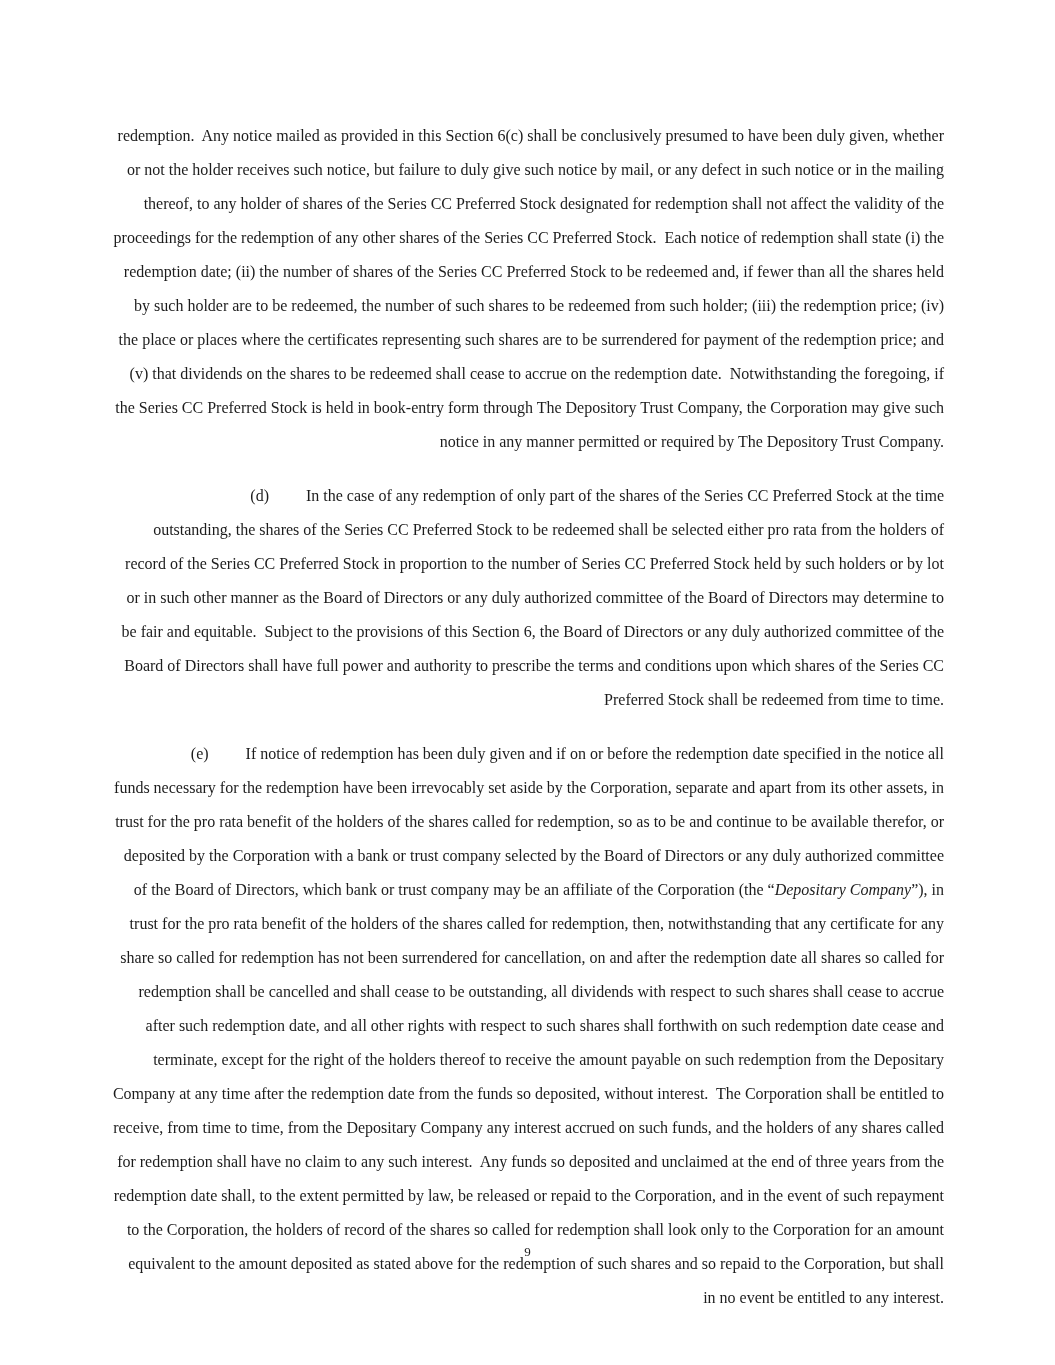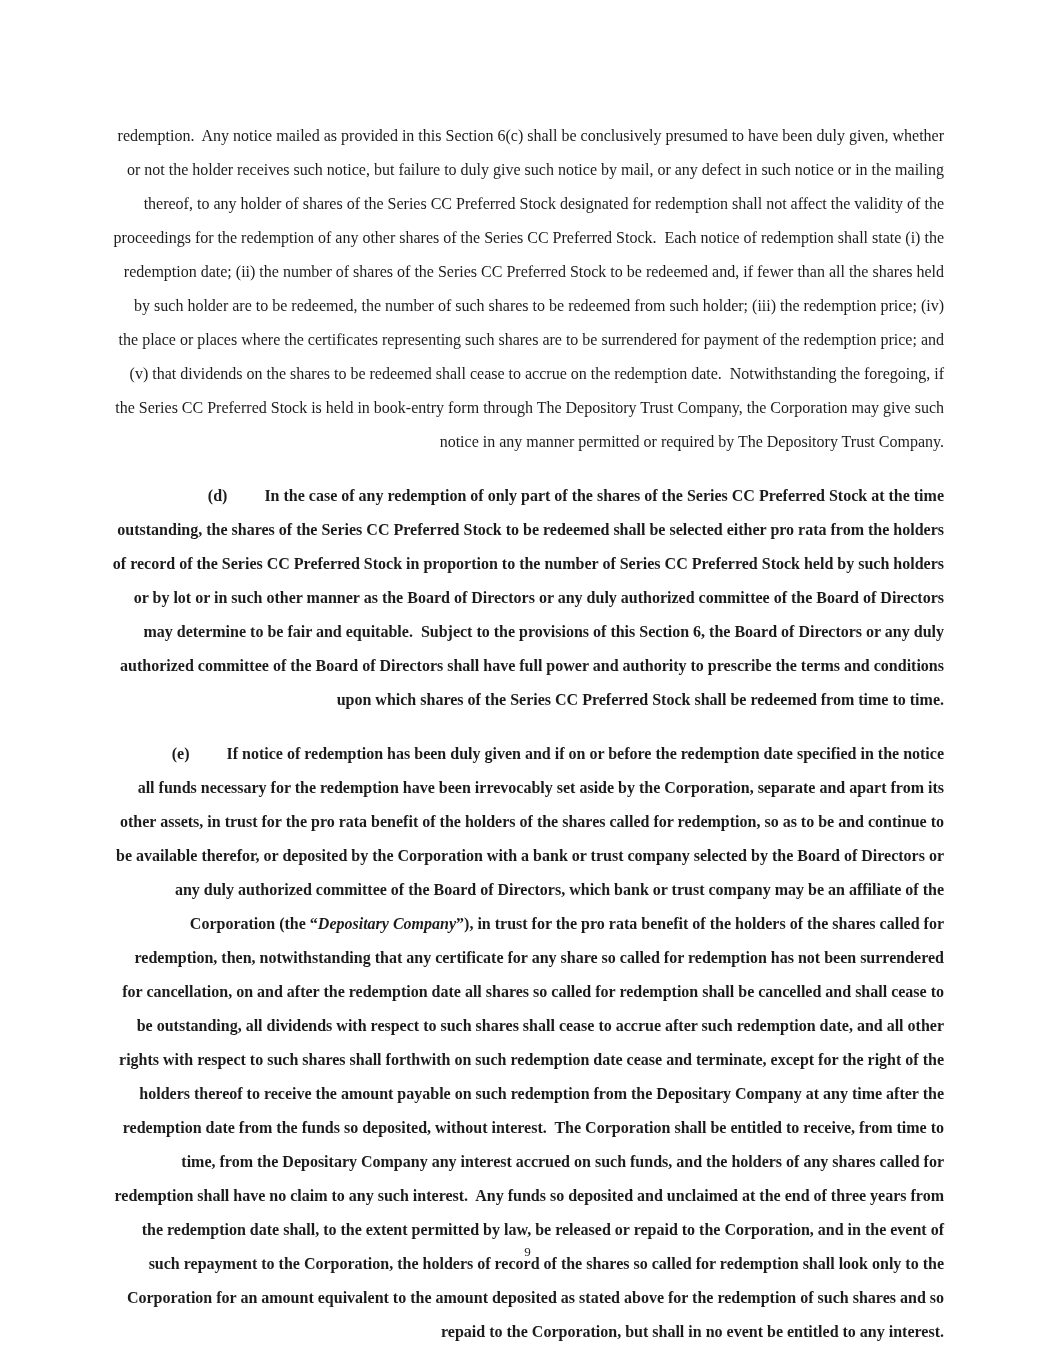--- a/index.html
+++ b/index.html
@@ -26,21 +26,20 @@
     text-align: right;
   }
   .para {
     margin: 0 0 20px 0;
   }
   .para span {
     white-space: pre-wrap;
   }
   .para.indent {
     text-indent: 56px;
-    font-weight: bold;
   }
   .tab {
     display: inline-block;
     width: 37px;
   }
   .italic {
     font-style: italic;
     margin-top: 21px;
   }
   .page-number {

